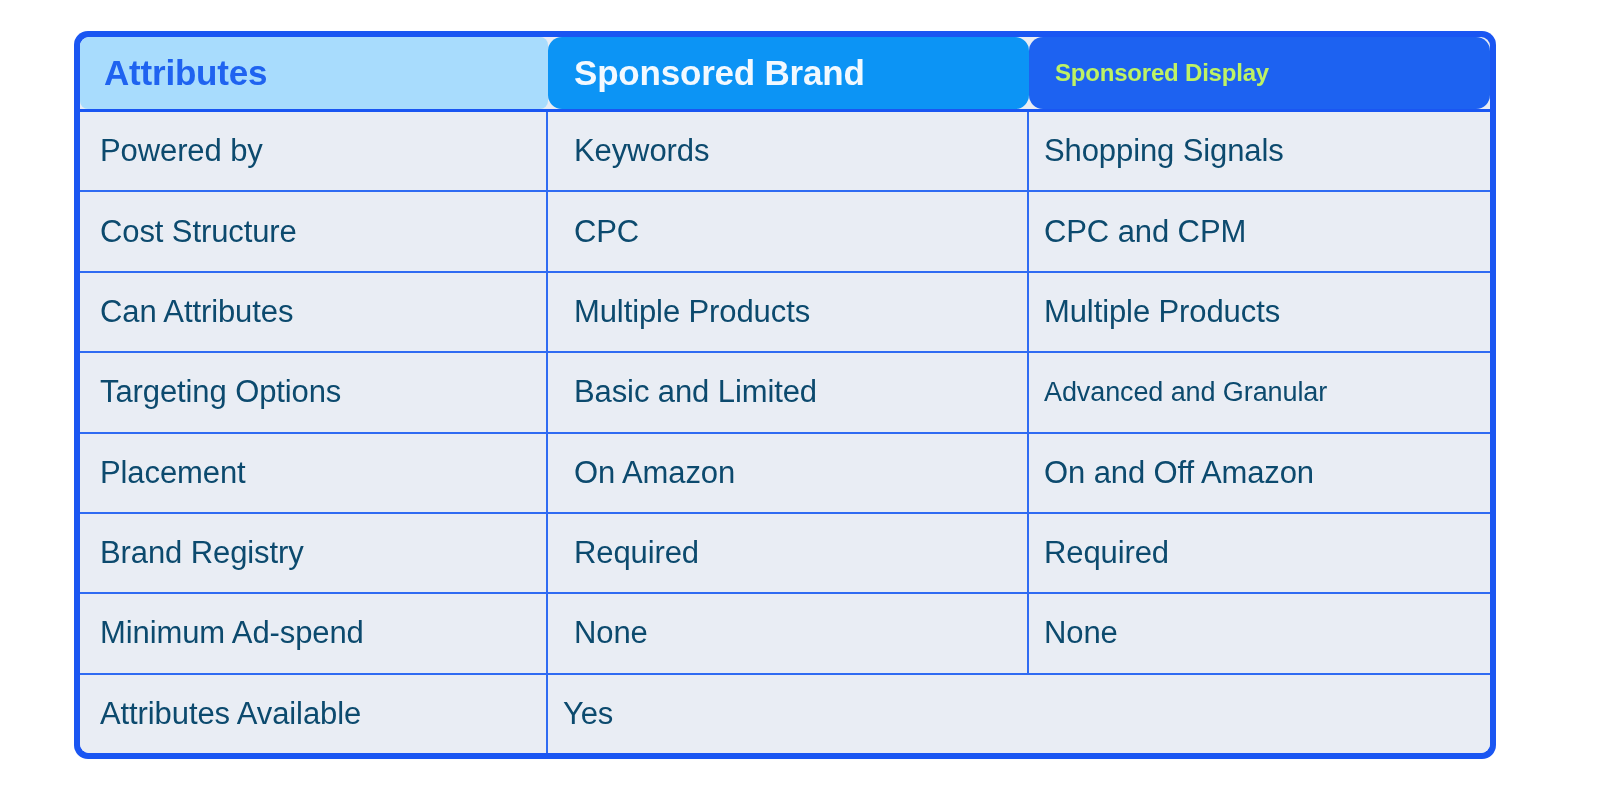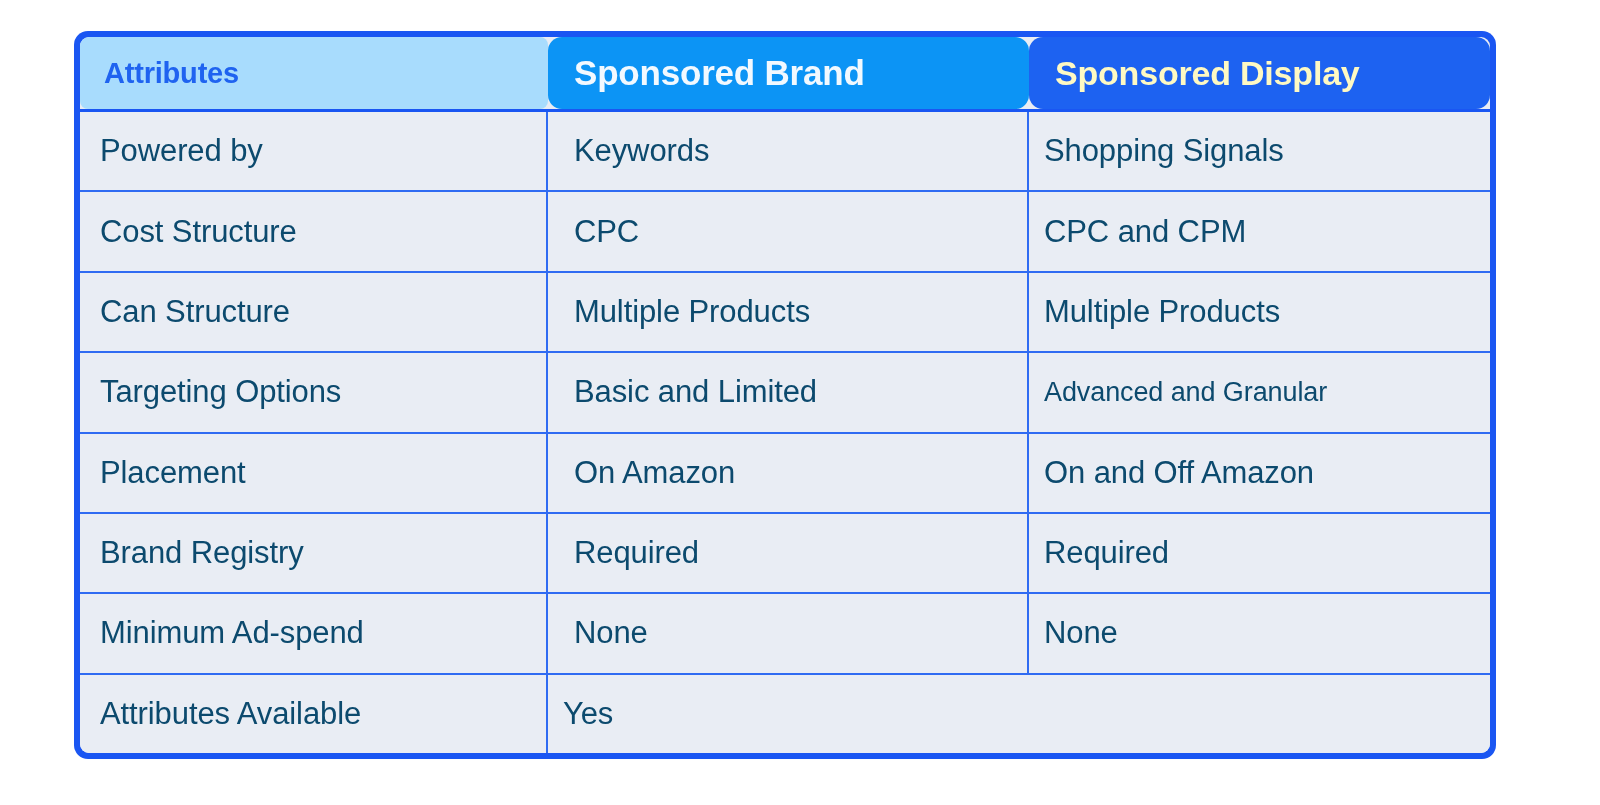--- a/index.html
+++ b/index.html
@@ -52,37 +52,37 @@
     font-weight: 700;
     letter-spacing: -0.2px;
     white-space: nowrap;
     border-radius: 14px;
   }
   .th-attributes {
     width: 468px;
     flex: 0 0 468px;
     background: #a8dcfd;
     color: #1f63f0;
-    font-size: 29px;
+    font-size: 35px;
     padding-left: 24px;
     border-radius: 8px;
   }
   .th-brand {
     width: 481px;
     flex: 0 0 481px;
     background: #0c94f5;
     color: #f2f9ff;
     font-size: 35px;
     padding-left: 26px;
   }
   .th-display {
     flex: 1 1 auto;
     background: #1d62f1;
-    color: #fef9c3;
-    font-size: 34px;
+    color: #bef264;
+    font-size: 24px;
     padding-left: 26px;
   }
 
   
   .tbody {
     flex: 1 1 auto;
     display: flex;
     flex-direction: column;
     background: #e9edf4;
   }
@@ -146,21 +146,21 @@
         <div class="td td-display">Shopping Signals</div>
       </div>
 
       <div class="tr">
         <div class="td td-attr">Cost Structure</div>
         <div class="td td-brand">CPC</div>
         <div class="td td-display">CPC and CPM</div>
       </div>
 
       <div class="tr">
-        <div class="td td-attr">Can Structure</div>
+        <div class="td td-attr">Can Attributes</div>
         <div class="td td-brand">Multiple Products</div>
         <div class="td td-display">Multiple Products</div>
       </div>
 
       <div class="tr">
         <div class="td td-attr">Targeting Options</div>
         <div class="td td-brand">Basic and Limited</div>
         <div class="td td-display shrink">Advanced and Granular</div>
       </div>
 

